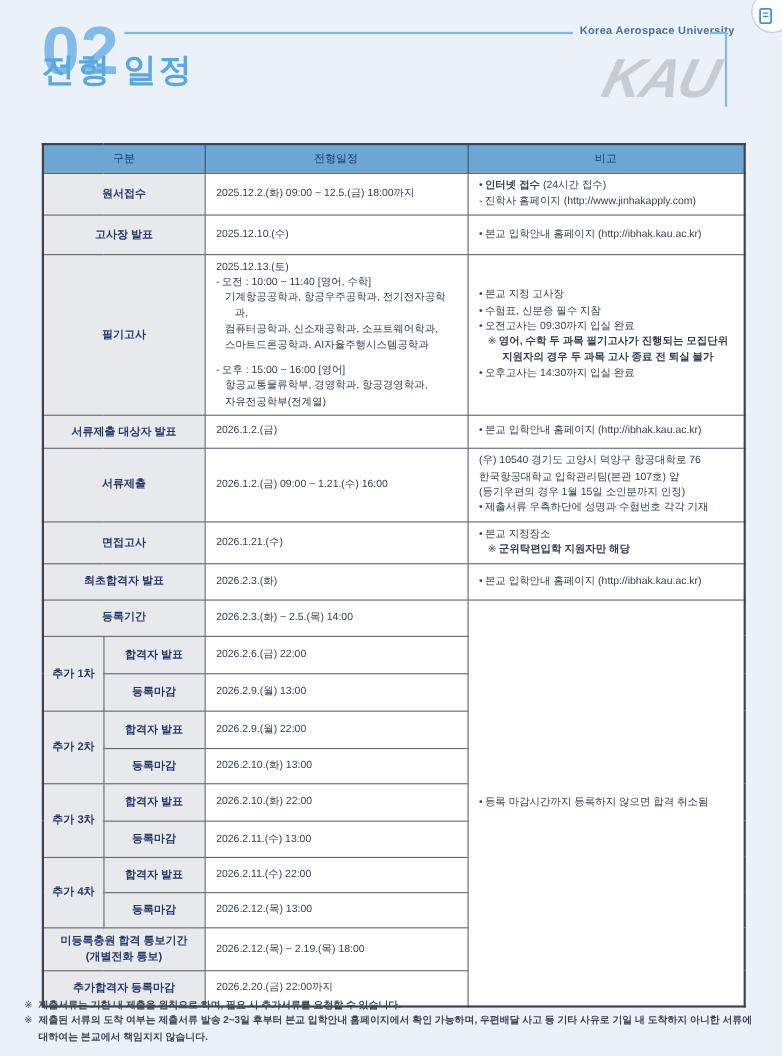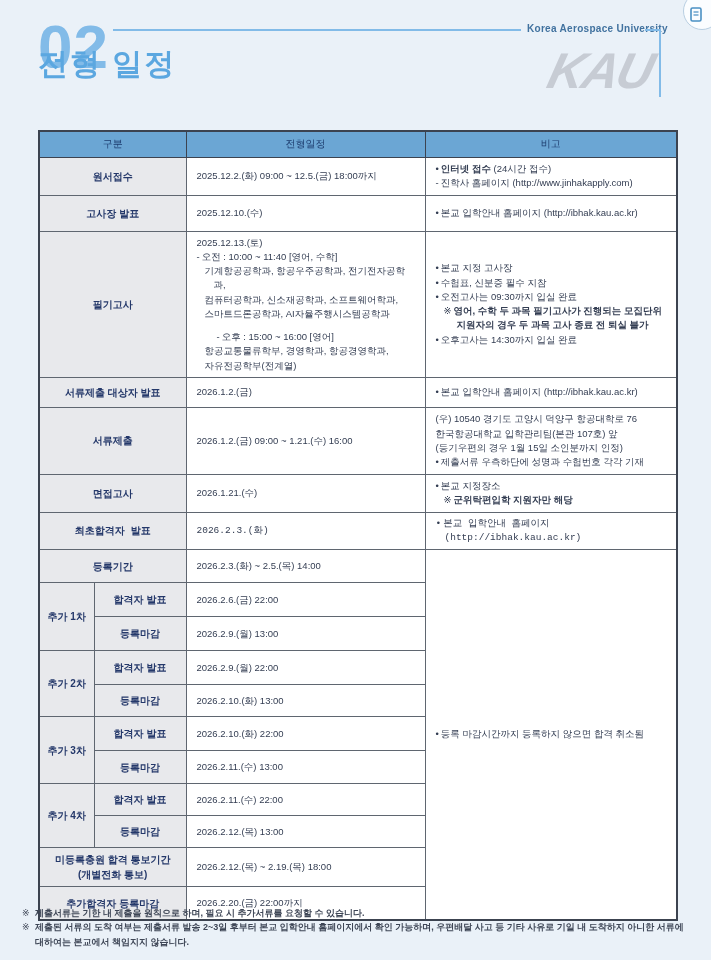--- a/index.html
+++ b/index.html
@@ -62,21 +62,21 @@
   }
   td.c-label, td.c-group, td.c-sublabel{
     background:var(--label-bg); color:var(--navy); font-weight:bold;
     text-align:center; font-size:10px; padding:4px 2px;
   }
   td.c-schedule, td.c-note{padding-left:10px;}
   .ln{padding-left:9px; text-indent:-9px;}
   .ln .blt{margin-right:2px;}
   .ln.ind1{padding-left:17px;}
   .ln.ind2{padding-left:25px; text-indent:-4px;font-weight:bold;}
-  .ln.gap{margin-top:9px;margin-left:20px;}
+  .ln.gap{margin-top:9px;}
   
   .footnotes{position:absolute; left:22px; top:906px; width:672px;
     font-size:9px; color:#3e4656; line-height:1.6;}
   .fn{display:flex;}
   .fn .mark{flex:0 0 13px;}
   .fn .txt{flex:1;font-weight:bold;}
 </style>
 </head>
 <body>
 
@@ -174,21 +174,21 @@
       <tr style="height: 38px;">
         <td class="c-label" colspan="2">면접고사</td>
         <td class="c-schedule">
           <div class="ln"><span>2026.1.21.(수)</span></div>
         </td>
         <td class="c-note">
           <div class="ln"><span class="blt">•</span><span>본교 지정장소</span></div>
           <div class="ln ind1"><span class="blt">※</span><b>군위탁편입학 지원자만 해당</b></div>
         </td>
       </tr>
-      <tr style="height: 33px; font-family: Liberation Mono, monospace;">
+      <tr style="height: 33px;">
         <td class="c-label" colspan="2">최초합격자 발표</td>
         <td class="c-schedule">
           <div class="ln"><span>2026.2.3.(화)</span></div>
         </td>
         <td class="c-note">
           <div class="ln"><span class="blt">•</span><span>본교 입학안내 홈페이지 (http://ibhak.kau.ac.kr)</span></div>
         </td>
       </tr>
       <tr style="height: 33px; padding-left: 30px;">
         <td class="c-label" colspan="2">등록기간</td>

